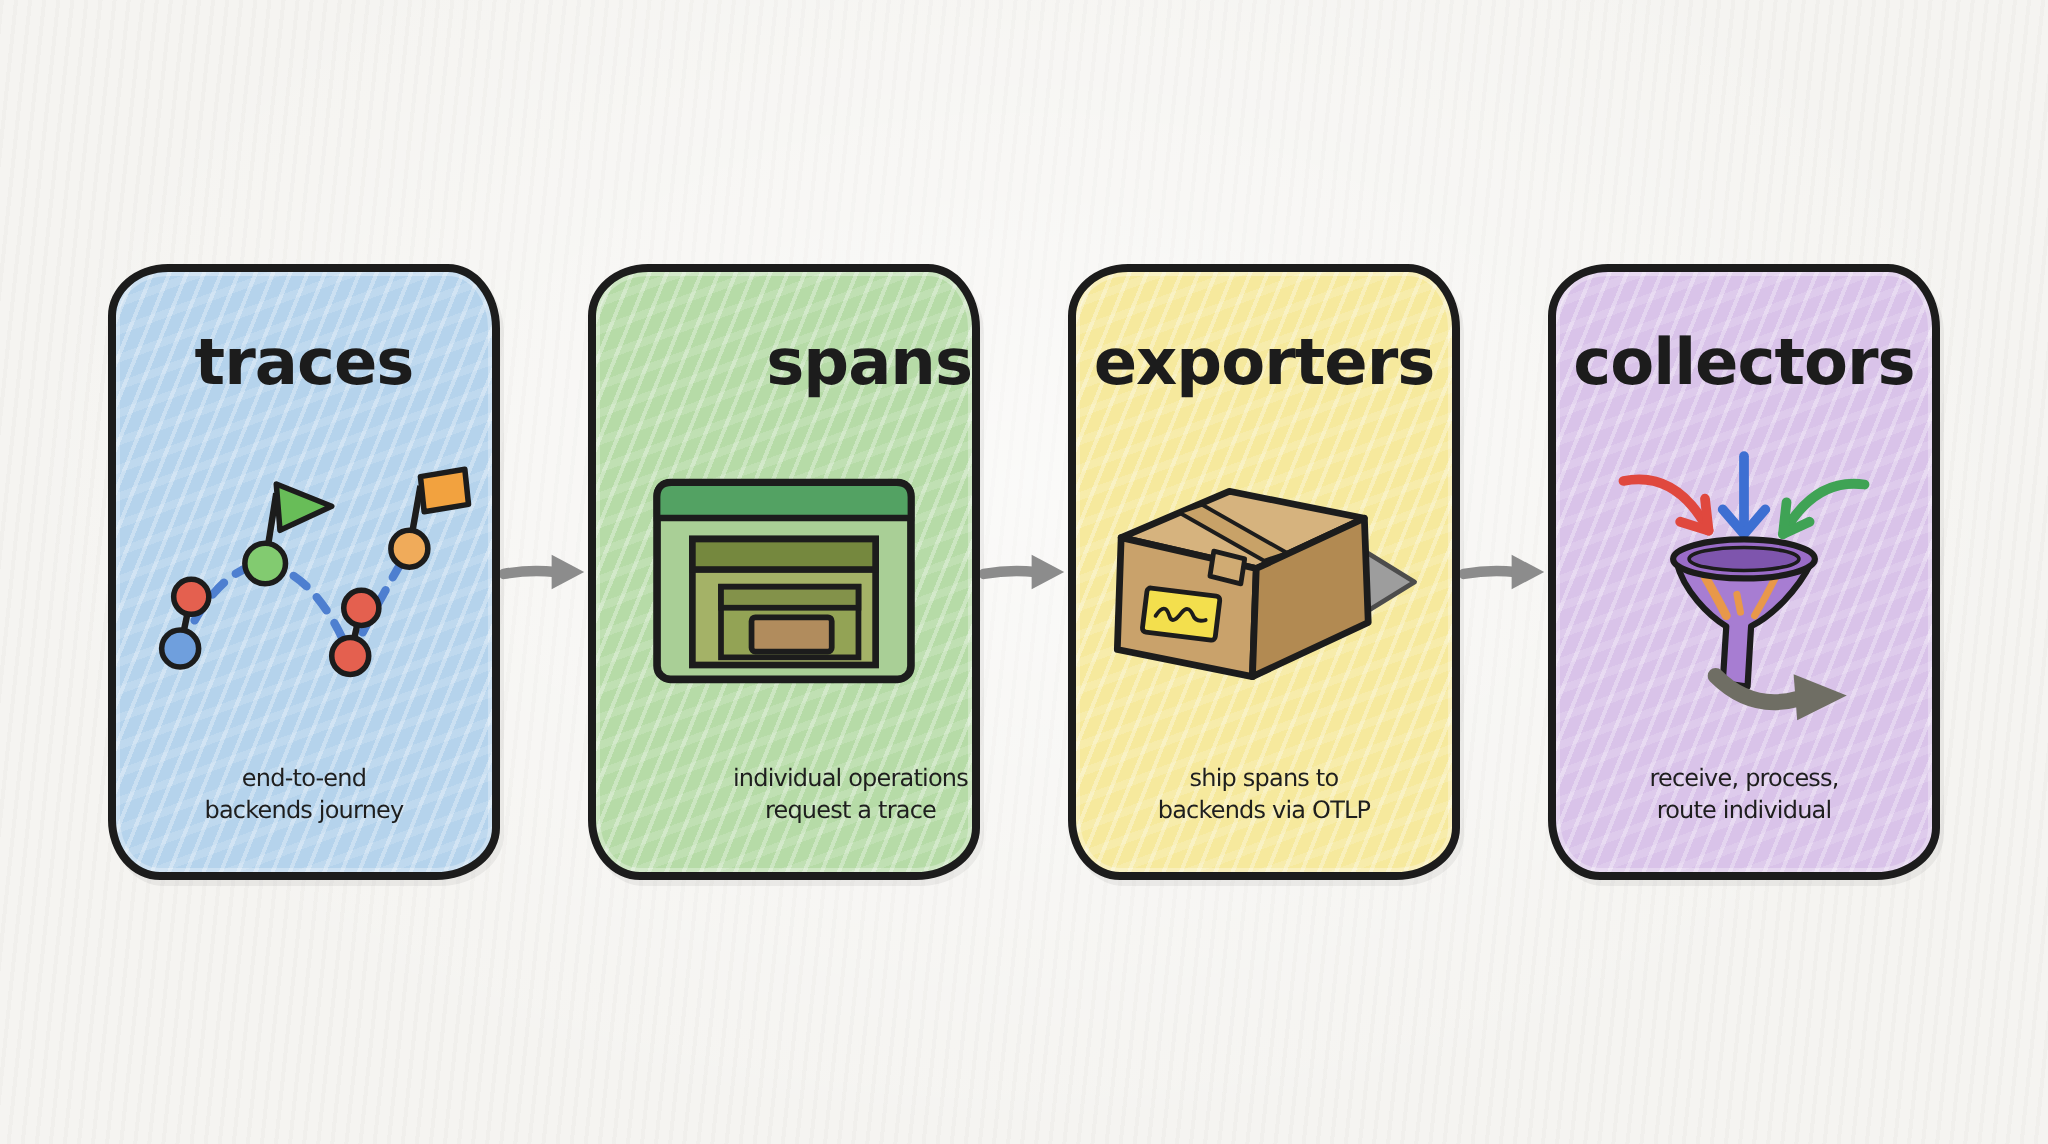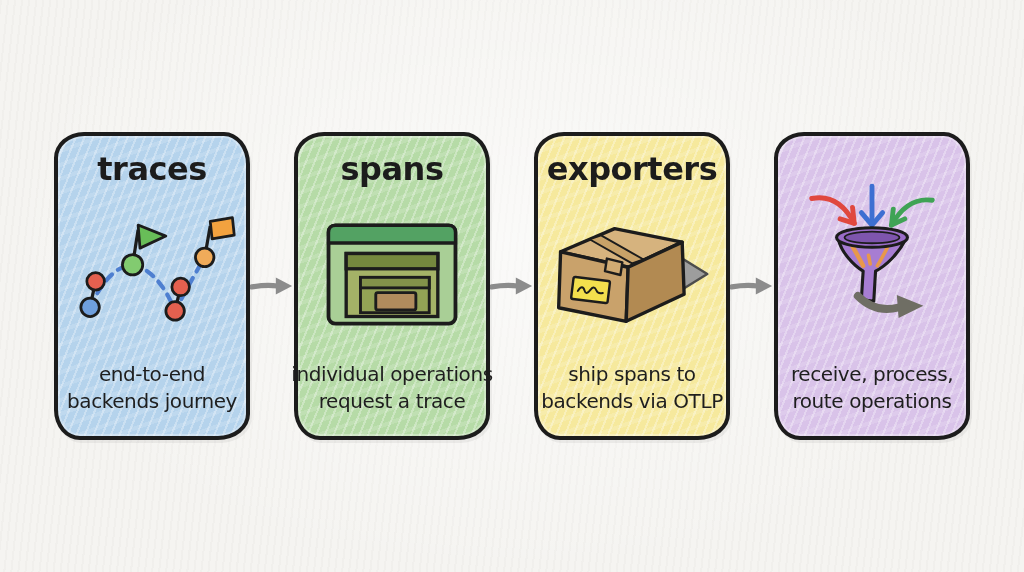--- a/index.html
+++ b/index.html
@@ -21,26 +21,26 @@
     width:196px;height:308px;box-sizing:border-box;
     border:4px solid #1c1c1c;
     border-radius:30px 26px 32px 26px / 26px 32px 26px 30px;
     display:flex;flex-direction:column;align-items:center;
     background-image:
       repeating-linear-gradient(112deg, rgba(255,255,255,0.30) 0 2px, rgba(255,255,255,0) 2px 8px),
       repeating-linear-gradient(160deg, rgba(255,255,255,0.14) 0 4px, rgba(255,255,255,0) 4px 13px);
     box-shadow: inset 0 0 0 2px rgba(255,255,255,0.30), 2px 3px 0 rgba(40,40,40,0.06);
   }
   .card-title{
-    margin:16px 0 0;font-size:32px;font-weight:bold;color:#1c1c1c;
+    margin:28px 0 0;font-size:32px;font-weight:bold;color:#1c1c1c;
     letter-spacing:-0.5px;line-height:1.1;
   }
   .icon-wrap{flex:1;display:flex;align-items:center;justify-content:center;width:100%}
   .card-desc{
-    margin:0 2px 22px;font-size:20px;line-height:1.32;color:#1e1e1e;
+    margin:0 2px 22px;font-size:12px;line-height:1.32;color:#1e1e1e;
     text-align:center;font-weight:500;letter-spacing:-0.4px;
   }
   .card-desc span{display:block;white-space:nowrap}
   .connector{width:44px;display:flex;justify-content:center;align-items:center}
   svg{display:block}
 </style>
 </head>
 <body>
 
 <div class="stage">
@@ -71,21 +71,21 @@
       </p>
     </section>
 
     <div class="connector">
       <svg width="44" height="26" viewBox="0 0 46 26">
         <path d="M2 14 Q16 11.5 29 13" fill="none" stroke="#8c8c8c" stroke-width="5.5" stroke-linecap="round"></path>
         <polygon points="27,4 44,13 27,22" fill="#8c8c8c"></polygon>
       </svg>
     </div>
 
-    <section class="card" style="background-color: rgb(182, 219, 167);">
+    <section class="card" style="background-color: rgb(182, 219, 167); align-items: flex-end;">
       <h2 class="card-title">spans</h2>
       <div class="icon-wrap">
         <svg width="134" height="105" viewBox="0 0 140 110">
           <rect x="3.5" y="3.5" width="133" height="103" rx="7" fill="#a9cf96" stroke="#1c1c1c" stroke-width="4"></rect>
           <path d="M3.5 22 V11 Q3.5 3.5 11 3.5 H129 Q136.5 3.5 136.5 11 V22 Z" fill="#53a263" stroke="#1c1c1c" stroke-width="3.5"></path>
           <rect x="22" y="33" width="96" height="66" fill="#a4b267" stroke="#1c1c1c" stroke-width="3.5"></rect>
           <rect x="22" y="33" width="96" height="16" fill="#75883e" stroke="#1c1c1c" stroke-width="3.5"></rect>
           <rect x="37" y="58" width="72" height="37" fill="#93a355" stroke="#1c1c1c" stroke-width="3"></rect>
           <rect x="37" y="58" width="72" height="11" fill="#83924a" stroke="#1c1c1c" stroke-width="3"></rect>
           <rect x="53" y="74" width="42" height="18" rx="2" fill="#b18c5d" stroke="#1c1c1c" stroke-width="3"></rect>
@@ -127,38 +127,39 @@
     </section>
 
     <div class="connector">
       <svg width="44" height="26" viewBox="0 0 46 26">
         <path d="M2 14 Q16 11.5 29 13" fill="none" stroke="#8c8c8c" stroke-width="5.5" stroke-linecap="round"></path>
         <polygon points="27,4 44,13 27,22" fill="#8c8c8c"></polygon>
       </svg>
     </div>
 
     <section class="card" style="background-color: rgb(217, 195, 233);">
+      <h2 class="card-title">collectors</h2>
       <div class="icon-wrap">
         <svg width="146" height="140" viewBox="0 0 164 158">
           <path d="M14 22 Q44 16 62 50" fill="none" stroke="#e0483e" stroke-width="5.5" stroke-linecap="round"></path>
           <path d="M62 50 L46 45 M62 50 L60 32" fill="none" stroke="#e0483e" stroke-width="5.5" stroke-linecap="round"></path>
           <path d="M82 8 L82 50" fill="none" stroke="#3d6fd2" stroke-width="5.5" stroke-linecap="round"></path>
           <path d="M82 52 L70 38 M82 52 L94 38" fill="none" stroke="#3d6fd2" stroke-width="5.5" stroke-linecap="round"></path>
           <path d="M150 24 Q122 20 104 52" fill="none" stroke="#3fa355" stroke-width="5.5" stroke-linecap="round"></path>
           <path d="M104 52 L106 34 M104 52 L119 45" fill="none" stroke="#3fa355" stroke-width="5.5" stroke-linecap="round"></path>
           <path d="M44 68 C48 84 62 98 72 104 L70 136 L84 138 L86 104 C98 98 112 84 120 68 Z" fill="#a77dd2" stroke="#1c1c1c" stroke-width="3.5" stroke-linejoin="round"></path>
           <path d="M60 76 Q68 90 72 98" fill="none" stroke="#e8984a" stroke-width="5" stroke-linecap="round"></path>
           <path d="M100 76 Q94 88 88 98" fill="none" stroke="#e8984a" stroke-width="4" stroke-linecap="round"></path>
           <path d="M78 86 L80 96" fill="none" stroke="#e8984a" stroke-width="4" stroke-linecap="round"></path>
           <ellipse cx="82" cy="66" rx="40" ry="11" fill="#9a6cc8" stroke="#1c1c1c" stroke-width="3.5"></ellipse>
           <ellipse cx="82" cy="66" rx="31" ry="6.5" fill="#7e55ad" stroke="#1c1c1c" stroke-width="2"></ellipse>
           <path d="M66 132 Q86 152 112 145" fill="none" stroke="#6f6e64" stroke-width="9" stroke-linecap="round"></path>
           <polygon points="110,131 140,143 112,157" fill="#6f6e64"></polygon>
         </svg>
       </div>
       <p class="card-desc">
         <span>receive, process,</span>
-        <span>route operations</span>
+        <span>route individual</span>
       </p>
     </section>
 
   </div>
 </div>
 
 </body></html>

